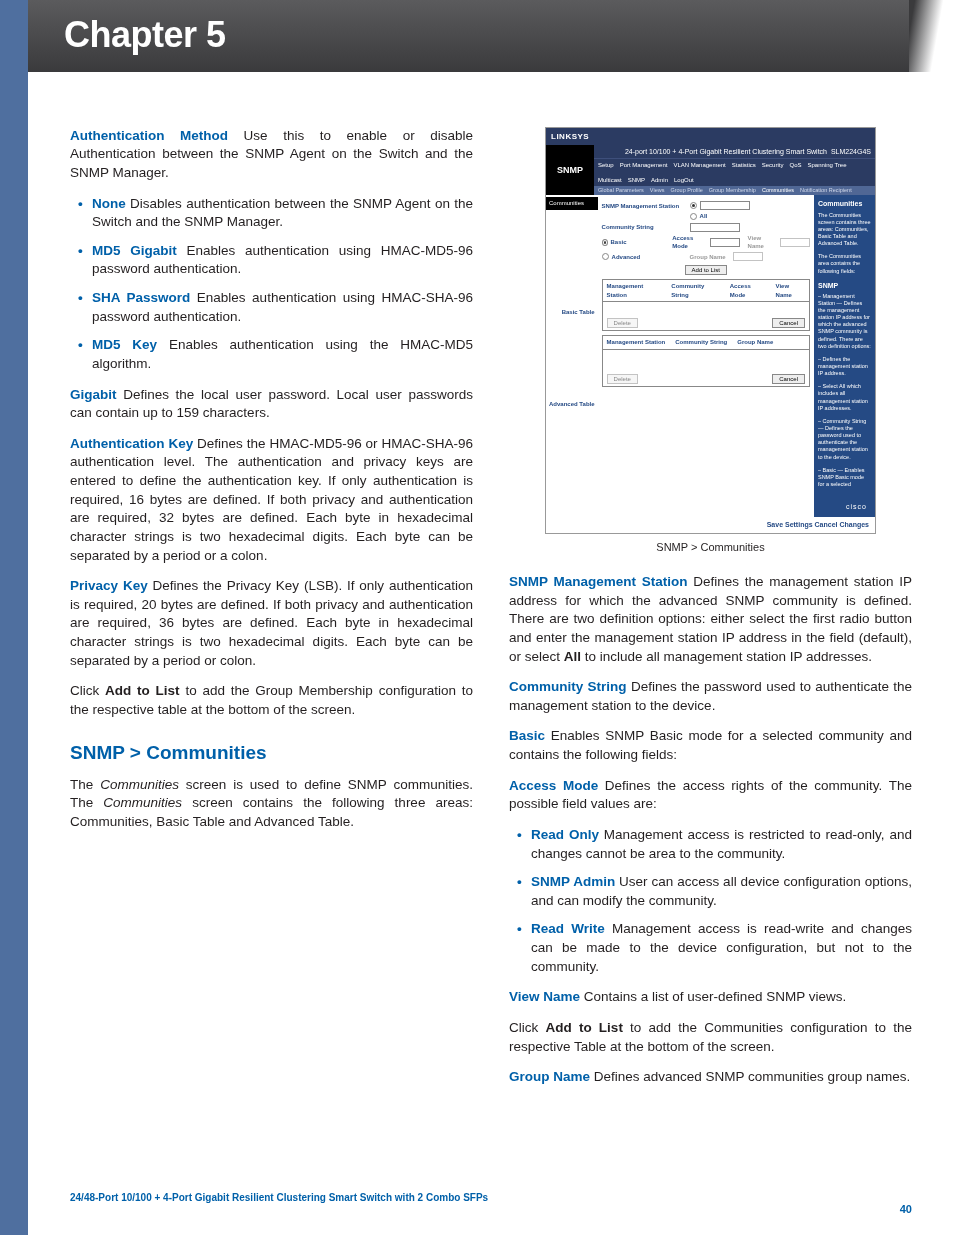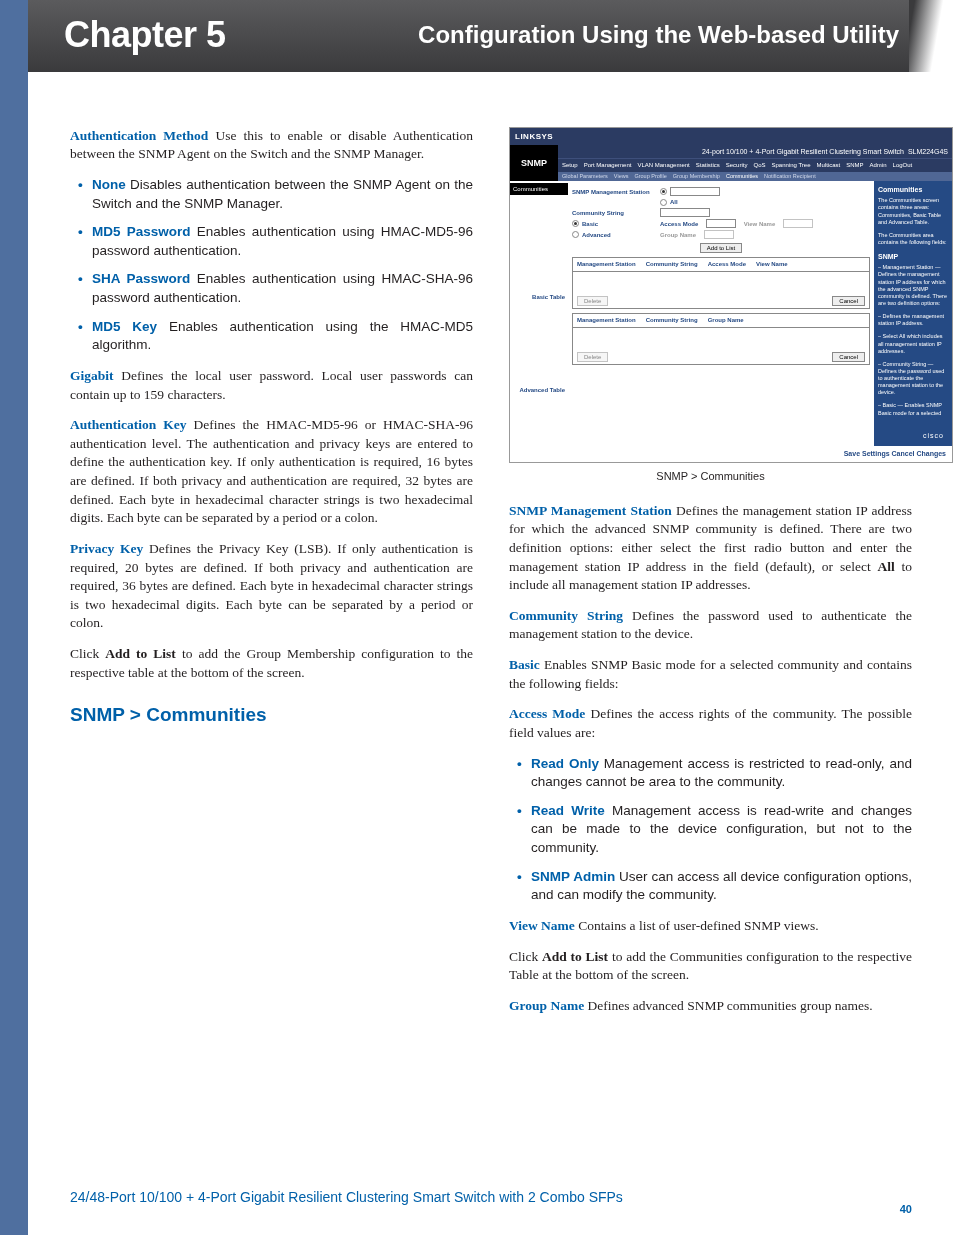--- a/index.html
+++ b/index.html
@@ -51,21 +51,21 @@
     z-index: 2;
     margin-right: 30px;
   }
   .body {
     flex: 1;
     padding: 55px 42px 20px 42px;
     display: flex;
     gap: 36px;
   }
   .col { flex: 1; min-width: 0; }
-  p { margin-bottom: 12px; text-align: justify; text-justify: inter-word; font-family: Liberation Serif, serif; }
+  p { margin-bottom: 12px; text-align: justify; text-justify: inter-word; }
   .kw { color: #0060a9; font-weight: 700; }
   .bold { font-weight: 700; }
   .it { font-style: italic; }
   ul.bullets { list-style: none; margin: 0 0 12px 0; }
   ul.bullets li {
     position: relative;
     padding-left: 22px;
     margin-bottom: 10px;
     text-align: justify;
   }
@@ -78,21 +78,21 @@
   }
   .h2 {
     color: #0060a9;
     font-size: 19px;
     font-weight: 700;
     margin: 20px 0 10px 0;
   }
   .figure {
     border: 1px solid #999;
     margin: 0 auto 6px auto;
-    width: 444px;
+    width: 331px;
   }
   .fig-bar {
     background: #2b3b62;
     color: #fff;
     font-size: 8px;
     padding: 3px 5px;
     font-weight: 700;
     letter-spacing: 0.5px;
   }
   .fig-hdr {
@@ -132,49 +132,49 @@
   .fig-right .sec { margin-bottom:6px; }
   .fig-right .dash::before { content:"– "; }
   .fig-cisco { text-align:right; color:#fff; font-size:7px; padding:8px 4px 2px; letter-spacing:1px;}
   .fig-foot { text-align:right; font-size:7px; font-weight:700; padding:3px 6px; color:#254a84;}
   .caption { text-align:center; font-size:11px; margin-bottom:18px; }
   .footer {
     padding: 12px 42px 18px 42px;
     display:flex; justify-content:space-between; align-items:center;
     color:#0060a9;
   }
-  .footer .left { font-weight:400; font-size:14px; }
+  .footer .left { font-weight:700; font-size:10px; }
   .footer .right { font-weight:700; font-size:11px;margin-top:24px; }
 </style>
 </head>
 <body>
 
 <div class="page">
   <div class="sidebar"></div>
   <div class="content-wrap">
     <div class="header">
       <div class="chapter">Chapter 5</div>
-      <div class="doc-title">Configuration Using the Web-based Utility</div>
     </div>
 
     <div class="body">
 
       <div class="col">
         <p><span class="kw">Authentication Method</span><span>  Use this to enable or disable Authentication between the SNMP Agent on the Switch and the SNMP Manager.</span></p>
         <ul class="bullets">
           <li><span class="kw">None</span><span>  Disables authentication between the SNMP Agent on the Switch and the SNMP Manager.</span></li>
-          <li><span class="kw">MD5 Password</span><span>  Enables authentication using HMAC-MD5-96 password authentication.</span></li>
+          <li><span class="kw">MD5 Gigabit</span><span>  Enables authentication using HMAC-MD5-96 password authentication.</span></li>
           <li><span class="kw">SHA Password</span><span>  Enables authentication using HMAC-SHA-96 password authentication.</span></li>
           <li><span class="kw">MD5 Key</span><span>   Enables authentication using the HMAC-MD5 algorithm.</span></li>
         </ul>
         <p><span class="kw">Gigabit</span><span>  Defines the local user password. Local user passwords can contain up to 159 characters.</span></p>
         <p><span class="kw">Authentication Key</span><span>  Defines the HMAC-MD5-96 or HMAC-SHA-96 authentication level. The authentication and privacy keys are entered to define the authentication key. If only authentication is required, 16 bytes are defined. If both privacy and authentication are required, 32 bytes are defined. Each byte in hexadecimal character strings is two hexadecimal digits. Each byte can be separated by a period or a colon.</span></p>
         <p><span class="kw">Privacy Key</span><span>  Defines the Privacy Key (LSB). If only authentication is required, 20 bytes are defined. If both privacy and authentication are required, 36 bytes are defined. Each byte in hexadecimal character strings is two hexadecimal digits. Each byte can be separated by a period or colon.</span></p>
         <p><span>Click </span><span class="bold">Add to List</span><span> to add the Group Membership configuration to the respective table at the bottom of the screen.</span></p>
         <div class="h2">SNMP &gt; Communities</div>
+        <p><span>The </span><span class="it">Communities</span><span> screen is used to define SNMP communities. The </span><span class="it">Communities</span><span> screen contains the following three areas: Communities, Basic Table and Advanced Table.</span></p>
       </div>
 
       <div class="col">
         <div class="figure">
           <div class="fig-bar">LINKSYS</div>
           <div class="fig-hdr">
             <div class="fig-snmp">SNMP</div>
             <div class="fig-tabs">
               <div class="fig-ttl"><span>24-port 10/100 + 4-Port Gigabit Resilient Clustering Smart Switch</span>&nbsp;&nbsp;<span>SLM224G4S</span></div>
               <div class="fig-nav">
@@ -266,22 +266,22 @@
           <div class="fig-foot">Save Settings   Cancel Changes</div>
         </div>
         <div class="caption">SNMP &gt;  Communities</div>
 
         <p><span class="kw">SNMP Management Station</span><span>  Defines the management station IP address for which the advanced SNMP community is defined. There are two definition options: either select the first radio button and enter the management station IP address in the field (default), or select </span><span class="bold">All</span><span> to include all management station IP addresses.</span></p>
         <p><span class="kw">Community String</span><span>  Defines the password used to authenticate the management station to the device.</span></p>
         <p><span class="kw">Basic</span><span>   Enables SNMP Basic mode for a selected community and contains the following fields:</span></p>
         <p><span class="kw">Access Mode</span><span>   Defines the access rights of the community. The possible field values are:</span></p>
         <ul class="bullets">
           <li><span class="kw">Read Only</span><span>  Management access is restricted to read-only, and changes cannot be area to the community.</span></li>
+          <li><span class="kw">SNMP Admin</span><span>   User can access all device configuration options, and can modify the community.</span></li>
           <li><span class="kw">Read Write</span><span>  Management access is read-write and changes can be made to the device configuration, but not to the community.</span></li>
-          <li><span class="kw">SNMP Admin</span><span>   User can access all device configuration options, and can modify the community.</span></li>
         </ul>
         <p><span class="kw">View Name</span><span>  Contains a list of user-defined SNMP views.</span></p>
         <p><span>Click </span><span class="bold">Add to List</span><span> to add the Communities configuration to the respective Table at the bottom of the screen.</span></p>
         <p><span class="kw">Group Name</span><span>  Defines advanced SNMP communities group names.</span></p>
       </div>
     </div>
 
     <div class="footer">
       <div class="left">24/48-Port 10/100 + 4-Port Gigabit Resilient Clustering Smart Switch with 2 Combo SFPs</div>
       <div class="right">40</div>

